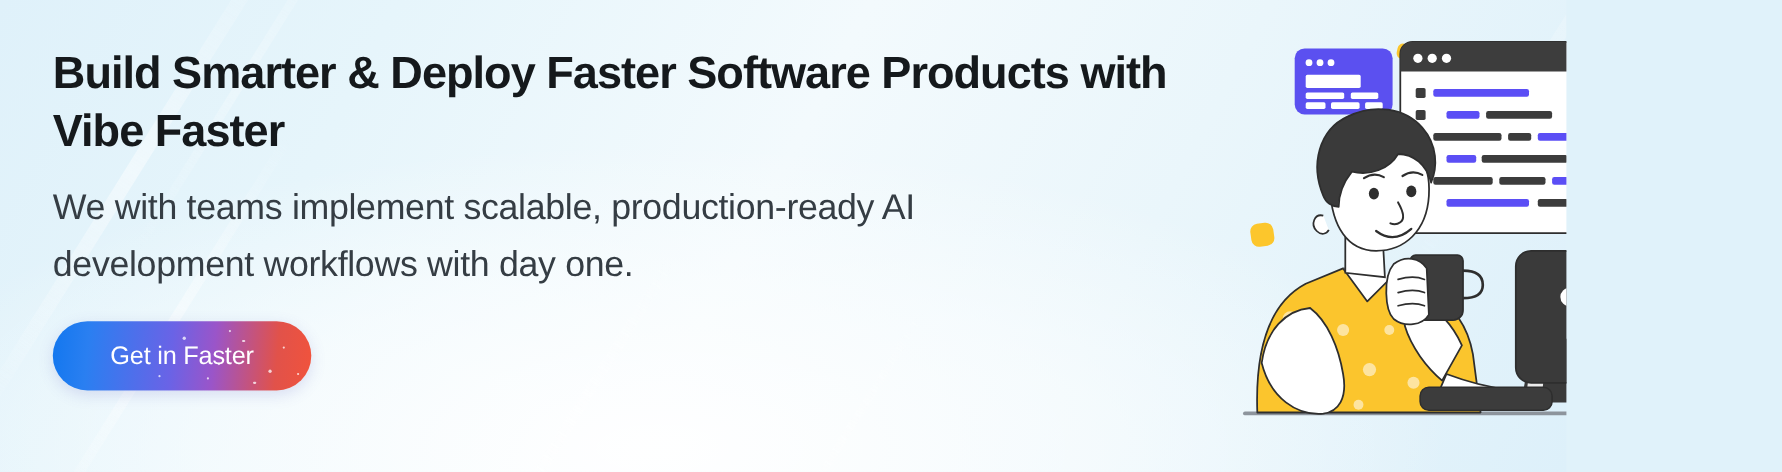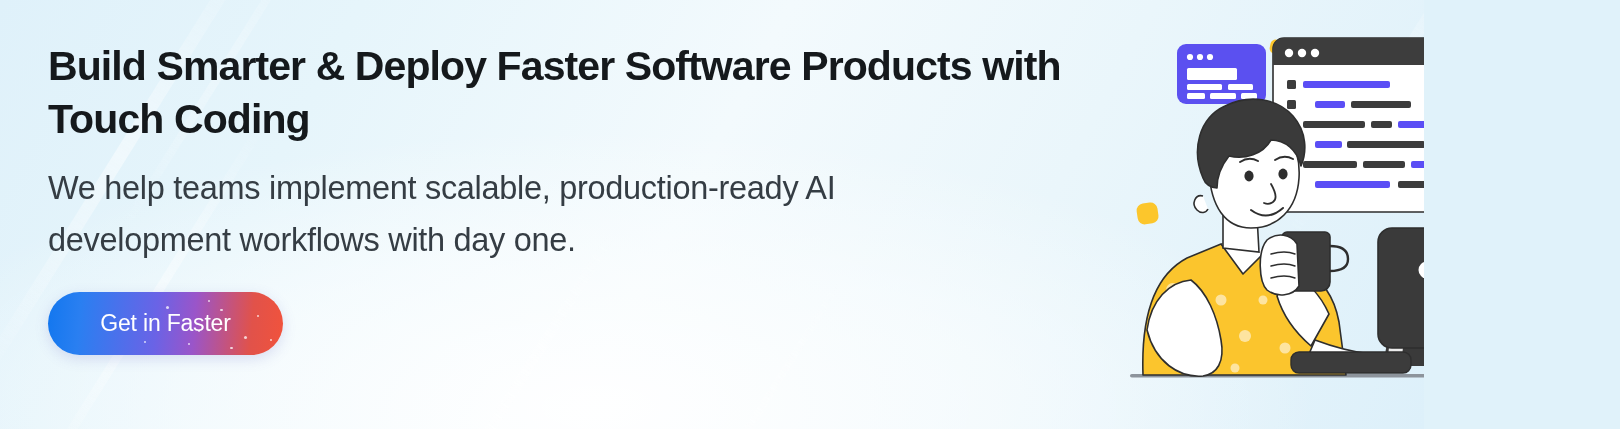--- a/index.html
+++ b/index.html
@@ -72,24 +72,24 @@
     <div class="streak s3"></div>
       <div class="streak s4"></div>
     <div class="streak s5"></div>
       <div class="streak s6"></div>
     <div class="streak s7"></div>
   </div>
 
   <div class="content">
     <h1 class="headline">
       <span>Build Smarter &amp; Deploy Faster Software Products with</span><br>
-      <span>Touch Coding</span>
+      <span>Vibe Faster</span>
     </h1>
     <p class="subhead">
-      <span>We help teams implement scalable, production-ready AI</span><br>
+      <span>We with teams implement scalable, production-ready AI</span><br>
       <span>development workflows with day one.</span>
     </p>
     <div class="cta-wrap">
       <button class="cta">
         <span class="sparkles">
           <i class="sp" style="left:118px;top:14px;width:3px;height:3px;"></i>
           <i class="sp" style="left:150px;top:38px;width:2px;height:2px;"></i>
           <i class="sp" style="left:172px;top:17px;width:2.5px;height:2.5px;"></i>
           <i class="sp" style="left:196px;top:44px;width:3px;height:3px;"></i>
           <i class="sp" style="left:140px;top:51px;width:2px;height:2px;"></i>

